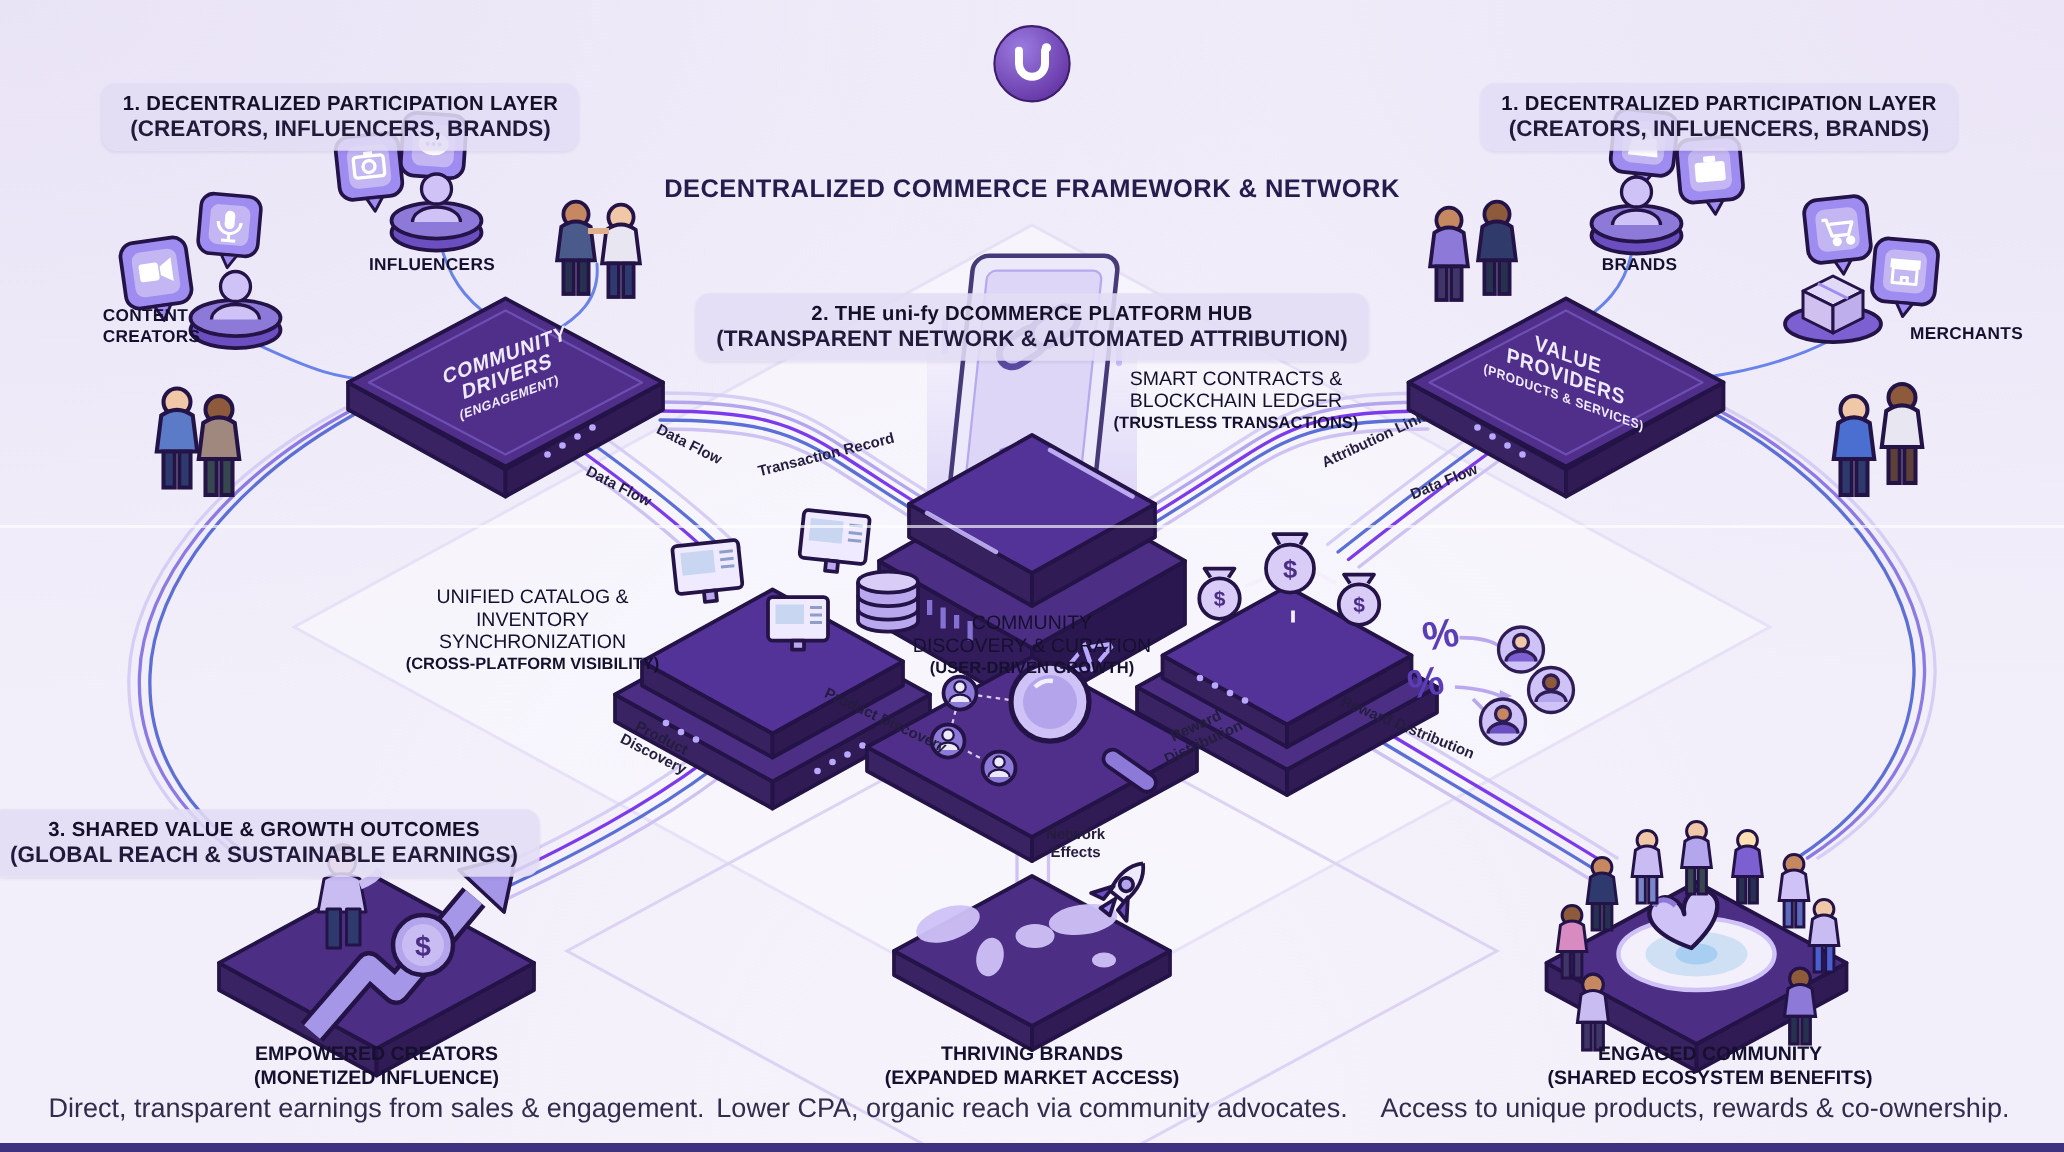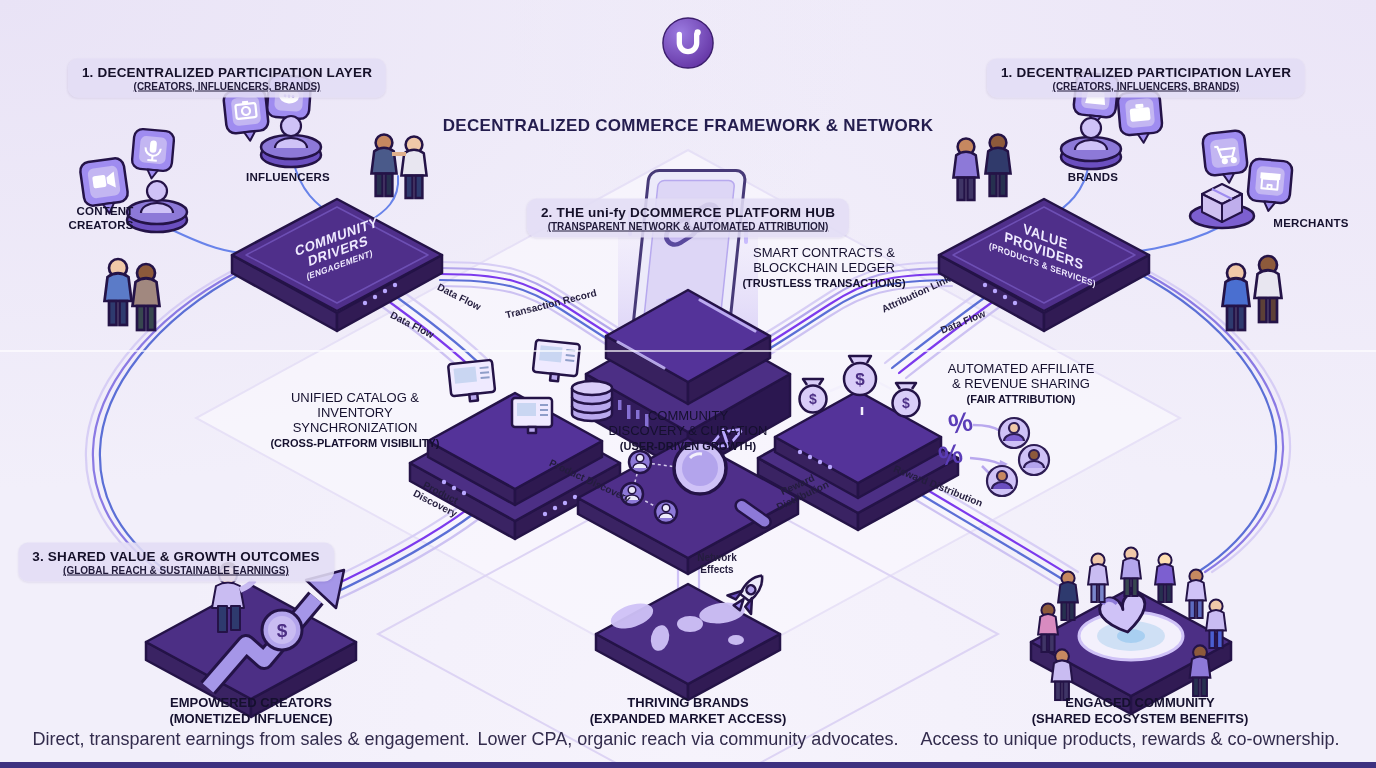--- a/index.html
+++ b/index.html
@@ -8,30 +8,30 @@
     background:
       radial-gradient(ellipse at 0% 0%, #e9e3f6 0%, rgba(233,227,246,0) 45%),
       radial-gradient(ellipse at 100% 0%, #ebe5f7 0%, rgba(235,229,247,0) 45%),
       radial-gradient(ellipse at 50% 100%, #f6f3fc 0%, rgba(246,243,252,0) 55%),
       #f2effa;}
   .art{position:absolute;left:0;top:0;}
   .abs{position:absolute;transform:translate(-50%,-50%);}
   .pre{white-space:pre-line;}
   .pill{background:rgba(226,221,245,.88);border-radius:10px;padding:6px 14px;text-align:center;box-shadow:0 1px 2px rgba(60,40,120,.08);margin-top:35px;}
   .pill .t{font-size:13.5px;font-weight:700;color:#151029;letter-spacing:.2px;white-space:nowrap;}
-  .pill .s{font-size:10px;font-weight:600;color:#211a3a;white-space:nowrap;margin-top:1px;text-decoration:underline;}
+  .pill .s{font-size:15px;font-weight:600;color:#211a3a;white-space:nowrap;margin-top:1px;}
   .logo{width:54px;height:54px;}
   .title{font-size:42px;font-weight:700;letter-spacing:-.5px;white-space:nowrap;}
   .title .p1{color:#5b3398;}
   .title .p2{color:#241d4e;}
   .subtitle{font-size:17px;font-weight:700;color:#241d4e;letter-spacing:.3px;white-space:nowrap;}
   .plat-label{text-align:center;color:#15102e;}
   .plat-label .n{font-size:13px;font-weight:400;line-height:1.15;}
   .plat-label .s{font-size:11px;font-weight:600;margin-top:1px;}
-  .actor{font-size:11.5px;font-weight:700;color:#15102e;text-align:right;line-height:1.2;letter-spacing:.2px;}
+  .actor{font-size:11.5px;font-weight:700;color:#15102e;text-align:left;line-height:1.2;letter-spacing:.2px;}
   .flow{font-size:10px;font-weight:700;color:#241d3e;text-align:center;line-height:1.15;white-space:pre;}
   .iso-label{text-align:center;color:#efeaff;line-height:1.05;}
   .iso-label .n{font-size:13.5px;font-weight:700;letter-spacing:.5px;}
   .iso-label .s{font-size:8.5px;font-weight:600;margin-top:2px;letter-spacing:.3px;}
   .outcome-name{font-size:13px;font-weight:700;color:#15102e;text-align:center;line-height:1.25;}
   .outcome-desc{font-size:18px;color:#332c4d;text-align:center;white-space:nowrap;}
   .seam{position:absolute;left:0;top:350px;width:1376px;height:2px;background:rgba(255,255,255,.65);}
   .bottom-strip{position:absolute;left:0;top:762px;width:1376px;height:6px;background:#3d3180;}
 </style>
 </head>
@@ -677,25 +677,20 @@
 <div class="abs plat-label" style="left:355px;top:420px;">
   <div class="n pre">UNIFIED CATALOG &amp;
 INVENTORY
 SYNCHRONIZATION</div>
   <div class="s">(CROSS-PLATFORM VISIBILITY)</div>
 </div>
 <div class="abs plat-label" style="left:688px;top:430px;">
   <div class="n pre">COMMUNITY
 DISCOVERY &amp; CURATION</div>
   <div class="s">(USER-DRIVEN GROWTH)</div>
-</div>
-<div class="abs plat-label" style="left:1021px;top:383px;">
-  <div class="n pre">AUTOMATED AFFILIATE
-&amp; REVENUE SHARING</div>
-  <div class="s">(FAIR ATTRIBUTION)</div>
 </div>
 
 <div class="abs flow" style="left:459px;top:297px;transform:translate(-50%,-50%) rotate(27deg);">Data Flow</div>
 <div class="abs flow" style="left:412px;top:325px;transform:translate(-50%,-50%) rotate(27deg);">Data Flow</div>
 <div class="abs flow" style="left:551px;top:304px;transform:translate(-50%,-50%) rotate(-14deg);">Transaction Record</div>
 <div class="abs flow" style="left:916px;top:294px;transform:translate(-50%,-50%) rotate(-25deg);">Attribution Link</div>
 <div class="abs flow" style="left:963px;top:322px;transform:translate(-50%,-50%) rotate(-22deg);">Data Flow</div>
 <div class="abs flow" style="left:438px;top:498px;transform:translate(-50%,-50%) rotate(27deg);">Product
 Discovery</div>
 <div class="abs flow" style="left:590px;top:481px;transform:translate(-50%,-50%) rotate(25deg);">Product Discovery</div>

